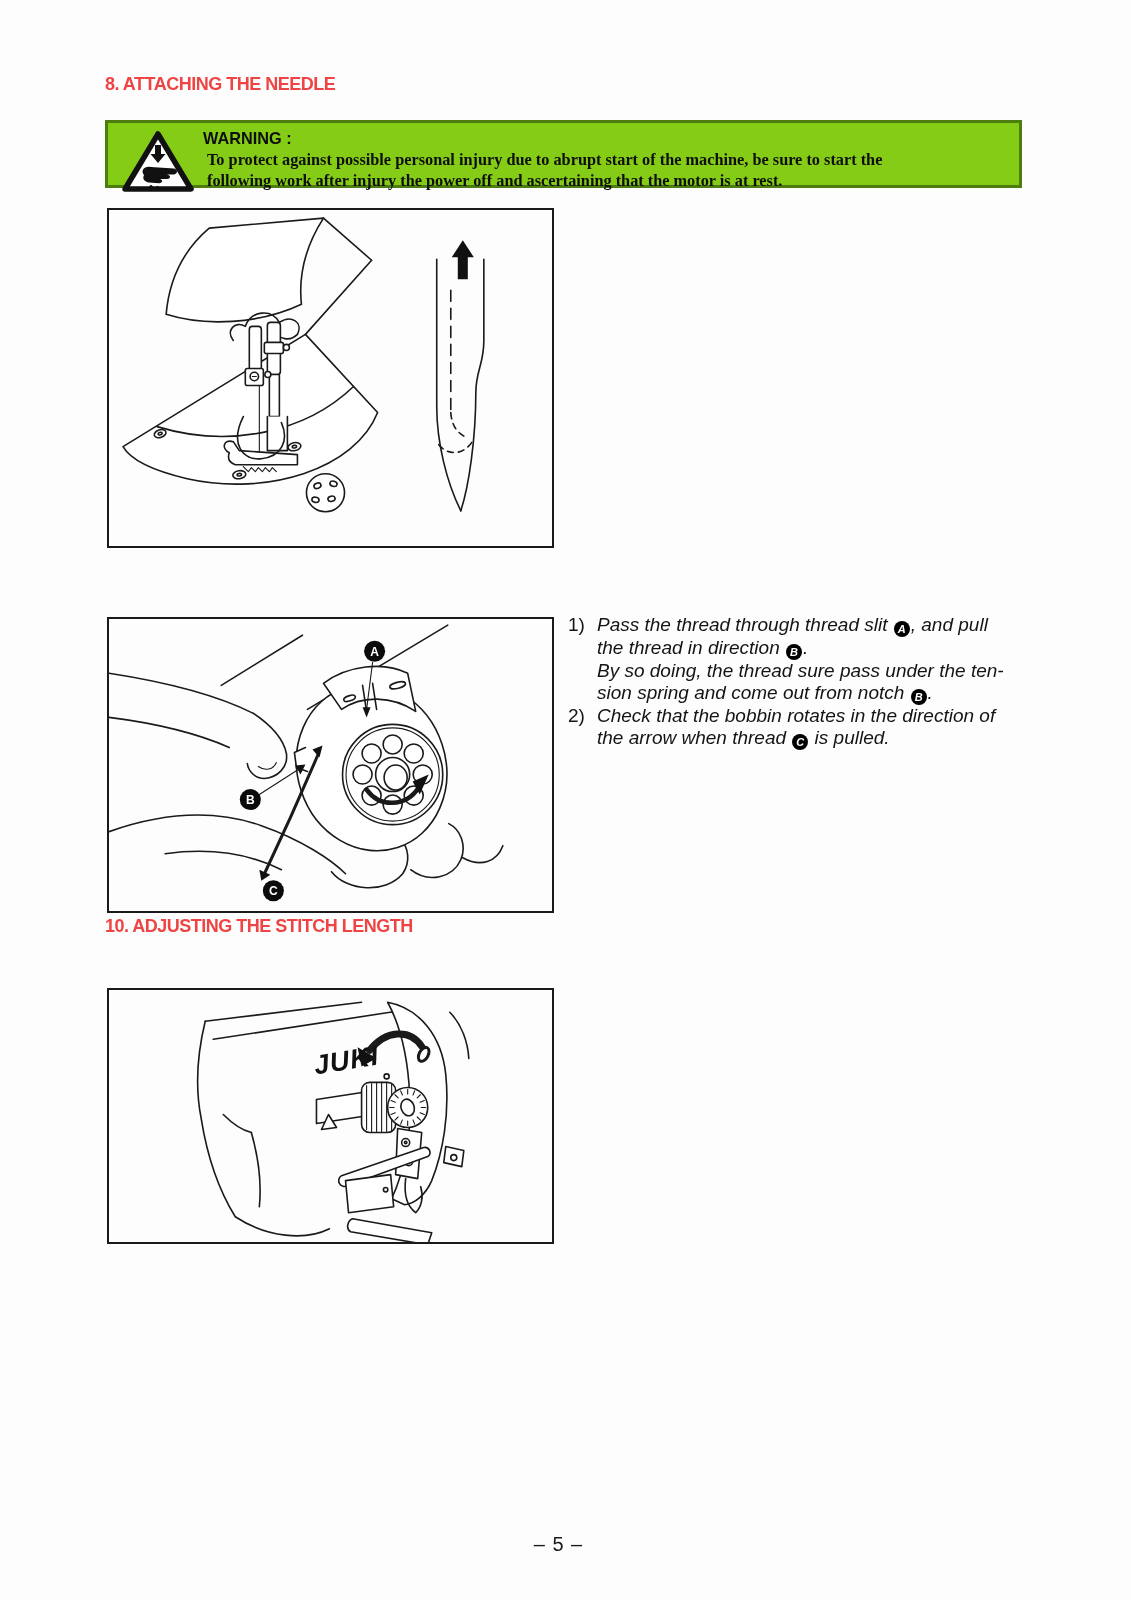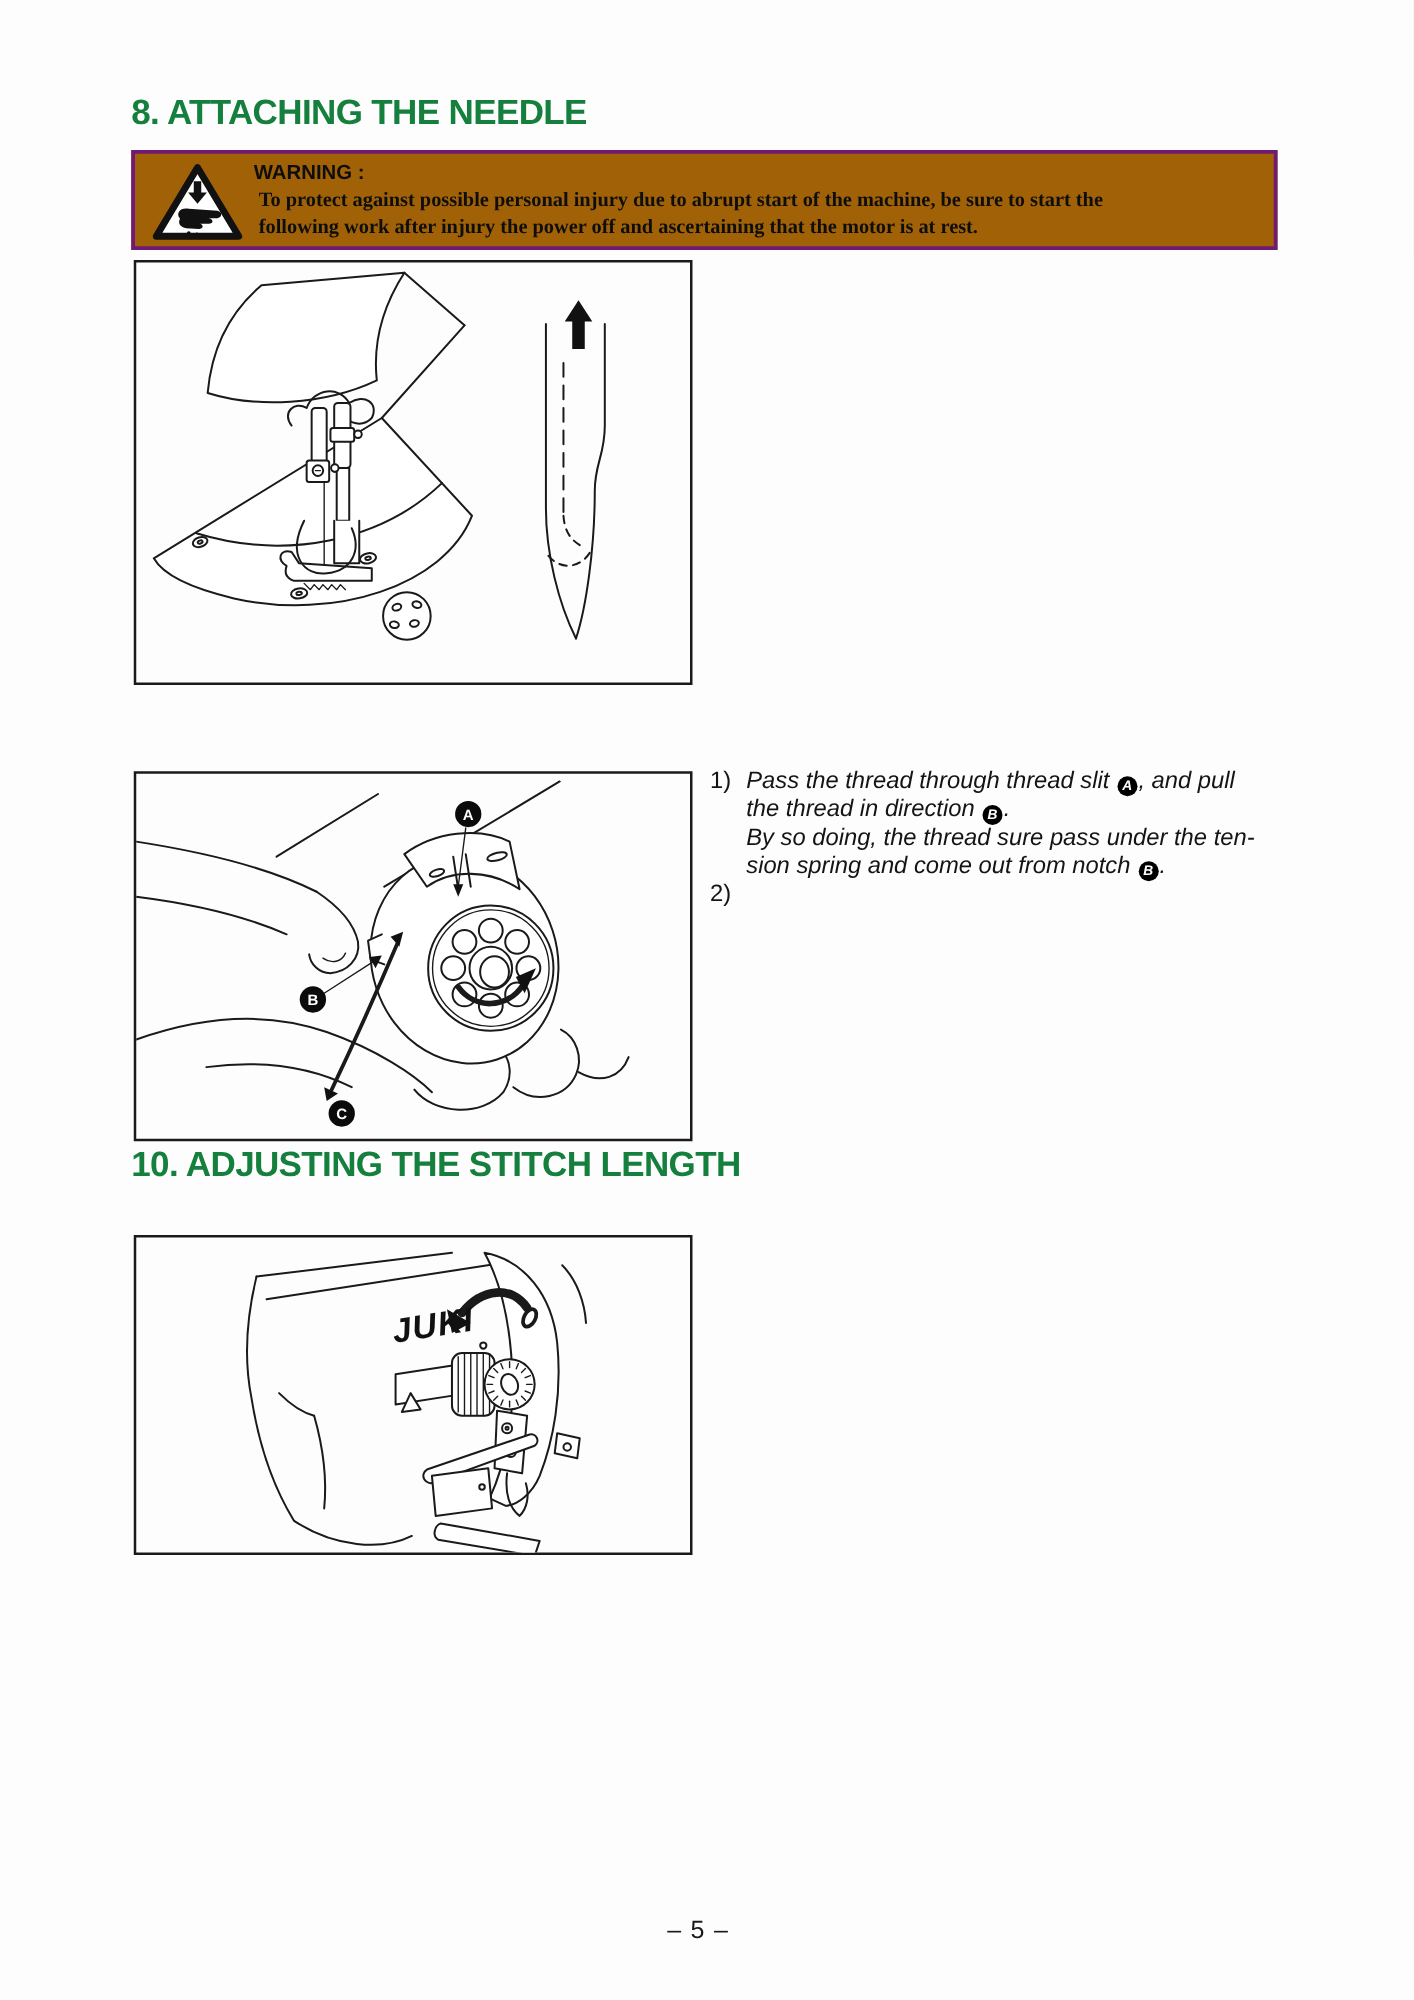--- a/index.html
+++ b/index.html
@@ -4,30 +4,30 @@
 <style>
   html,body{margin:0;padding:0;background:#e9e9e9;}
   .page{
     position:relative;width:1131px;height:1600px;margin:0 auto;
     background:#fdfdfd;color:#111;
     font-family:"Liberation Sans", sans-serif;
     overflow:hidden;
   }
   .sec-heading{
     position:absolute;left:105px;
-    font-size:28px;font-weight:bold;letter-spacing:-0.5px;color:#15803d;
+    font-size:18px;font-weight:bold;letter-spacing:-0.5px;color:#ef4444;
     white-space:nowrap;
   }
   .h8{top:74px;}
   .h9{top:556px;}
   .h10{top:916px;}
 
   .warnbox{
-    position:absolute;left:105px;top:120px;width:917px;height:80px;
-    border:3px solid #701a75;box-sizing:border-box;background:#a16207;
+    position:absolute;left:105px;top:120px;width:917px;height:68px;
+    border:3px solid #4d7c0f;box-sizing:border-box;background:#84cc16;
   }
   .warn-icon{position:absolute;left:13px;top:7px;width:74px;height:64px;}
   .warn-text{position:absolute;left:95px;top:5px;font-weight:bold;color:#0e0e0e;}
   .warn-title{font-size:16.3px;line-height:21px;}
   .warn-line{font-size:16.3px;line-height:21px;padding-left:4px;white-space:nowrap;font-family:Liberation Serif, serif;}
 
   .figbox{
     position:absolute;left:107px;width:447px;
     border:2.5px solid #1a1a1a;box-sizing:border-box;background:#fdfdfd;
   }
@@ -201,20 +201,24 @@
         <span class="step-marker">1)</span>
         <div class="step-body">
           <div class="step-line">Pass the thread through thread slit <span class="circ">A</span>, and pull</div>
           <div class="step-line">the thread in direction <span class="circ">B</span>.</div>
           <div class="step-line">By so doing, the thread sure pass under the ten-</div>
           <div class="step-line">sion spring and come out from notch <span class="circ">B</span>.</div>
         </div>
       </div>
       <div class="step">
         <span class="step-marker">2)</span>
+        <div class="step-body">
+          <div class="step-line">Check that the bobbin rotates in the direction of</div>
+          <div class="step-line">the arrow when thread <span class="circ">C</span> is pulled.</div>
+        </div>
       </div>
     </div>
 
   <div class="sec-heading h10">10. ADJUSTING THE STITCH LENGTH</div>
 
   <div class="figbox fig3">
     <svg viewBox="0 0 442 251">
       <g class="lineart">
 
         <path d="M96,31 L252,12"></path>

